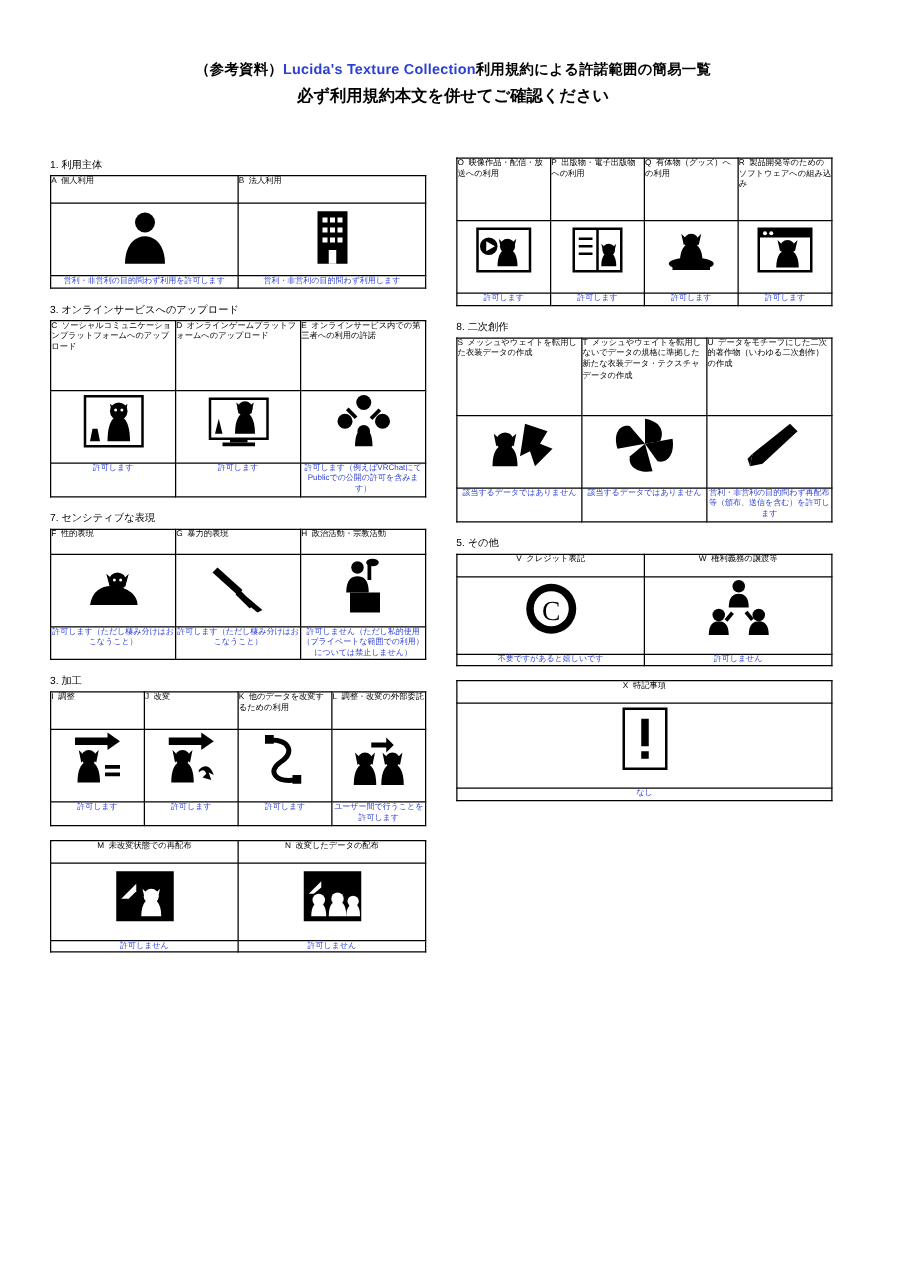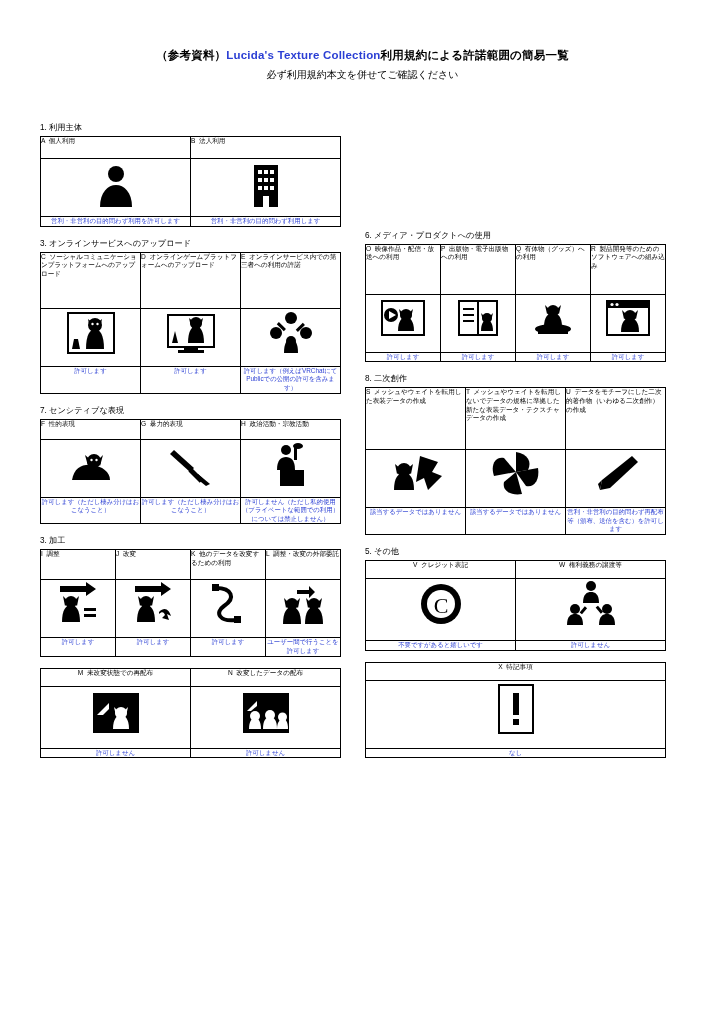--- a/index.html
+++ b/index.html
@@ -12,23 +12,23 @@
     position: relative;
   }
   .page {
     position: absolute;
     left: 0; top: 0; width: 725px; height: 1024px;
     padding: 48px 40px 0 40px;
   }
   .title-block { text-align: center; margin-bottom: 18px; }
   .title-line1 { font-size: 11.5px; font-weight: bold; letter-spacing: 0.2px; }
   .title-line1 .brand { color: #2b3fd4; margin-top: 36px; }
-  .title-line2 { font-size: 10px; font-weight: normal; margin-top: 5px; }
-
-  .columns { display: flex; gap: 24px; align-items: flex-end; margin-top: 40px; }
+  .title-line2 { font-size: 13px; font-weight: bold; margin-top: 5px; }
+
+  .columns { display: flex; gap: 24px; align-items: flex-start; margin-top: 40px; }
   .col { width: 301px; }
 
   .section { margin-bottom: 11px; }
   .section-title { font-size: 8.2px; font-weight: normal; margin-bottom: 3px; }
 
   table.grid {
     border-collapse: collapse;
     width: 100%;
     table-layout: fixed;
   }
@@ -384,21 +384,20 @@
           </tr>
         </tbody>
           </table>
       </div>
 
     </div>
 
     <div class="col">
 
       <div class="section">
-        <div class="section-title">6. メディア・プロダクトへの使用</div>
         <table class="grid">
           <tbody>
               <tr>
             <td class="hdr tall2">
               <span>O</span>
               &nbsp;<span>映像作品・配信・放送への利用</span>
             </td>
             <td class="hdr tall2">
               <span>P</span>
               &nbsp;<span>出版物・電子出版物への利用</span>

